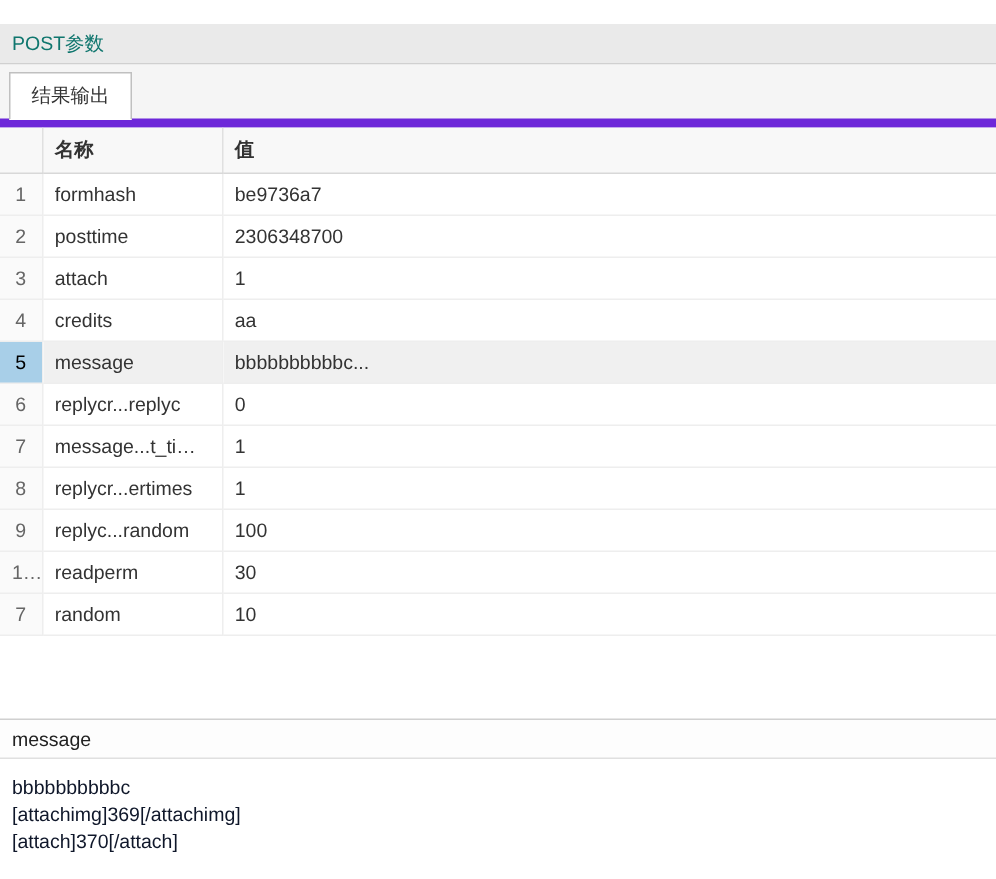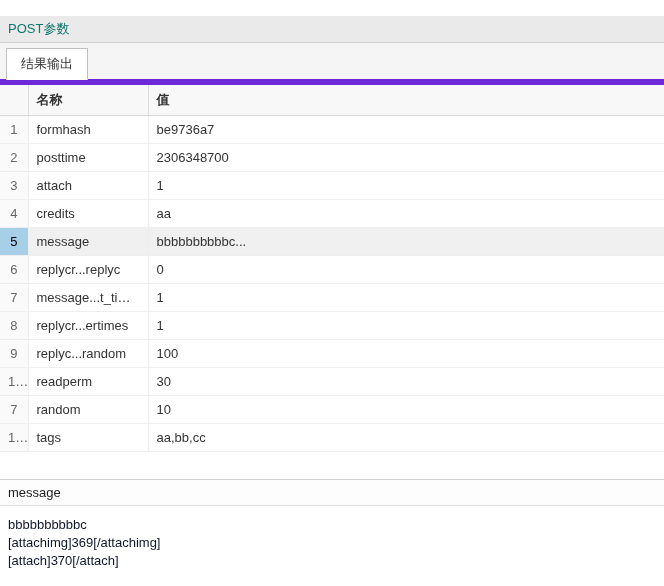--- a/index.html
+++ b/index.html
@@ -161,25 +161,20 @@
         <tr>
           <td class="idx">10</td>
           <td class="name">readperm</td>
           <td>30</td>
         </tr>
         <tr>
           <td class="idx">7</td>
           <td class="name">random</td>
           <td>10</td>
         </tr>
-        <tr>
-          <td class="idx">12</td>
-          <td class="name">tags</td>
-          <td>aa,bb,cc</td>
-        </tr>
       </tbody>
   </table>
 </div>
 
 <div class="detail-label">message</div>
 <div class="detail-body">bbbbbbbbbbc
 [attachimg]369[/attachimg]
 [attach]370[/attach]</div>
 
 </body></html>

